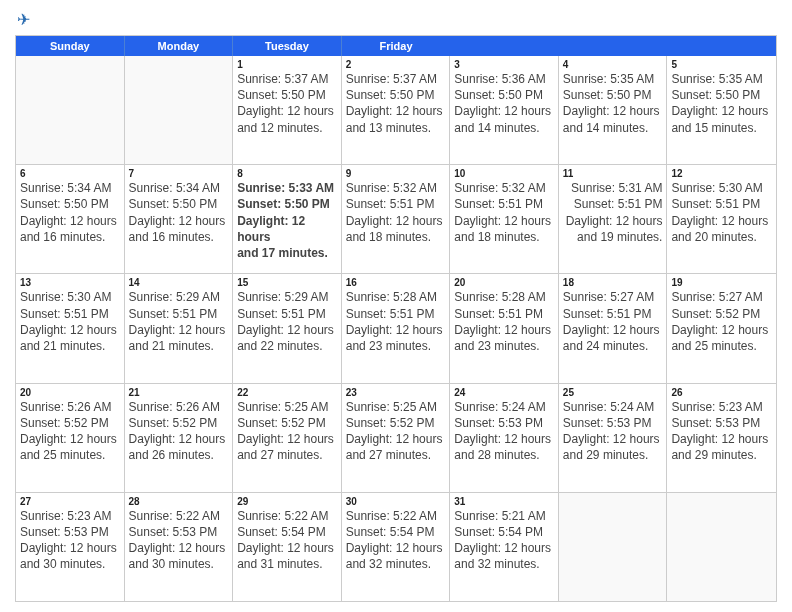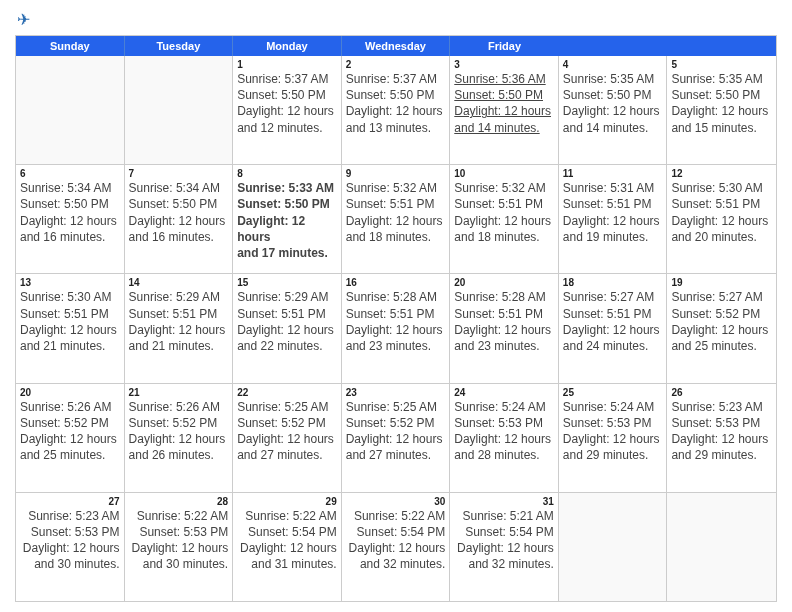--- a/index.html
+++ b/index.html
@@ -65,21 +65,21 @@
       flex: 1;
       display: flex;
       flex-direction: column;
     }
     .cal-row {
       display: grid;
       grid-template-columns: repeat(7, 1fr);
       flex: 1;
       border-bottom: 1px solid #ccc;
     }
-    .cal-row:last-child { border-bottom: none; text-align: right; }
+    .cal-row:last-child { border-bottom: none; }
     .cal-cell {
       border-right: 1px solid #ccc;
       padding: 3px 4px;
       font-size: 8.5px;
       color: #333;
       min-height: 0;
       overflow: hidden;
     }
     .cal-cell:last-child { border-right: none; }
     .cal-cell.empty { background: #f9f9f9; }
@@ -111,23 +111,22 @@
     </div>
     <div class="title-area">
       <div class="month-title"></div>
       <div class="subtitle"></div>
     </div>
   </div>
 
   <div class="calendar">
     <div class="cal-header-row">
     <div class="cal-header-cell">Sunday</div>
+        <div class="cal-header-cell">Monday</div>
         <div class="cal-header-cell">Tuesday</div>
-        <div class="cal-header-cell">Monday</div>
-        <div class="cal-header-cell">Wednesday</div>
         <div class="cal-header-cell">Friday</div>
       </div>
     <div class="cal-body">
     <div class="cal-row">
           <div class="cal-cell empty"></div>
           <div class="cal-cell empty"></div>
           <div class="cal-cell">
             <div class="day-num">1</div>
             <div class="cell-text" style="white-space: pre-line;">Sunrise: 5:37 AM
 Sunset: 5:50 PM
@@ -136,21 +135,21 @@
           </div>
           <div class="cal-cell">
             <div class="day-num">2</div>
             <div class="cell-text" style="white-space: pre-line;">Sunrise: 5:37 AM
 Sunset: 5:50 PM
 Daylight: 12 hours
 and 13 minutes.</div>
           </div>
           <div class="cal-cell">
             <div class="day-num">3</div>
-            <div class="cell-text" style="white-space: pre-line; text-decoration: underline;">Sunrise: 5:36 AM
+            <div class="cell-text" style="white-space: pre-line;">Sunrise: 5:36 AM
 Sunset: 5:50 PM
 Daylight: 12 hours
 and 14 minutes.</div>
           </div>
           <div class="cal-cell">
             <div class="day-num">4</div>
             <div class="cell-text" style="white-space: pre-line;">Sunrise: 5:35 AM
 Sunset: 5:50 PM
 Daylight: 12 hours
 and 14 minutes.</div>
@@ -194,21 +193,21 @@
           </div>
           <div class="cal-cell">
             <div class="day-num">10</div>
             <div class="cell-text" style="white-space: pre-line;">Sunrise: 5:32 AM
 Sunset: 5:51 PM
 Daylight: 12 hours
 and 18 minutes.</div>
           </div>
           <div class="cal-cell">
             <div class="day-num">11</div>
-            <div class="cell-text" style="white-space: pre-line;">Sunrise: 5:31 AM
+            <div class="cell-text" style="white-space: pre-line; text-align: right;">Sunrise: 5:31 AM
 Sunset: 5:51 PM
 Daylight: 12 hours
 and 19 minutes.</div>
           </div>
           <div class="cal-cell">
             <div class="day-num">12</div>
             <div class="cell-text" style="white-space: pre-line;">Sunrise: 5:30 AM
 Sunset: 5:51 PM
 Daylight: 12 hours
 and 20 minutes.</div>

